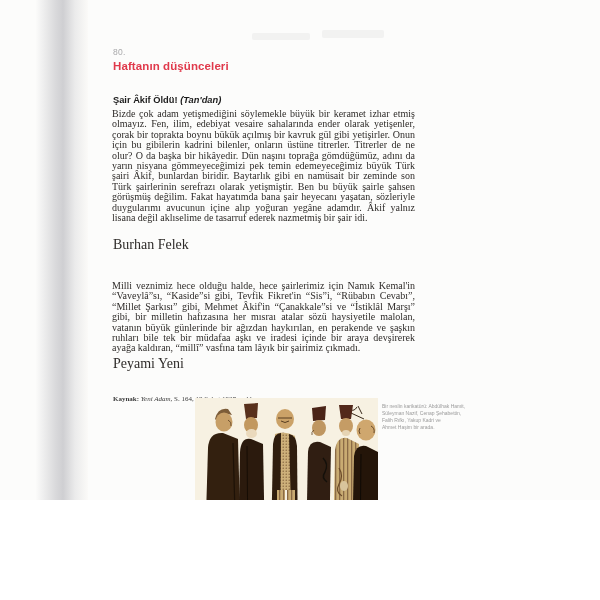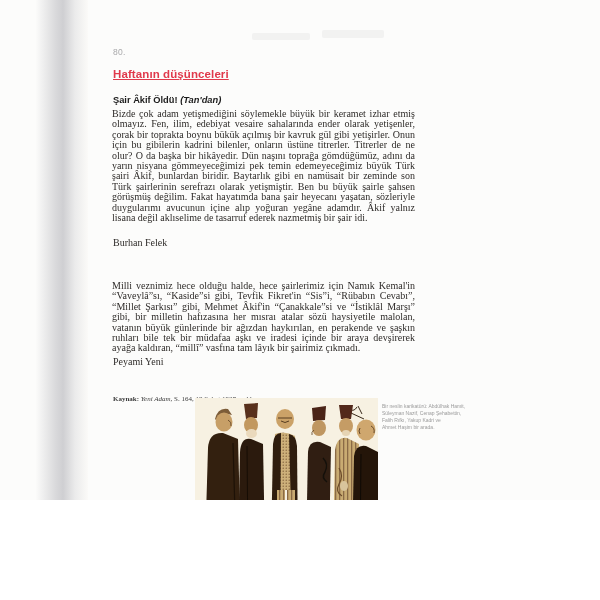--- a/index.html
+++ b/index.html
@@ -10,33 +10,33 @@
   .binding{
     position:absolute;left:36px;top:0;width:52px;height:600px;
     background:linear-gradient(to right,#fbfbfa 0%,#d9d9db 38%,#cfcfd2 52%,#ebebeb 75%,#fbfaf8 100%);
   }
   .bleed{position:absolute;background:#e9e9ea;border-radius:2px;opacity:.55;}
   .pagenum{
     position:absolute;left:113px;top:47px;
     font:400 8.5px "Liberation Sans",sans-serif;color:#a9a9ab;letter-spacing:.3px;
   }
   .section-title{
-    position:absolute;left:113px;top:68px;
-    font:700 11.5px "Liberation Sans",sans-serif;color:#e0394b;letter-spacing:.1px;text-decoration:underline;
+    position:absolute;left:113px;top:60px;
+    font:700 11.5px "Liberation Sans",sans-serif;color:#e0394b;letter-spacing:.1px;
   }
   .art-title{
     position:absolute;left:113px;
     font:700 9.3px "Liberation Sans",sans-serif;color:#1c1c1c;
   }
   .art-title .src{font-style:italic;margin-top:44px;}
   .body-text{
     position:absolute;left:112px;width:303px;
     font-size:10px;line-height:10.4px;text-align:justify;color:#2e2b29;
   }
-  .author{position:absolute;left:113px;font-size:10px;color:#2e2b29;}
+  .author{position:absolute;left:113px;font-size:14px;color:#2e2b29;}
   .kaynak{position:absolute;left:113px;top:383px;font-size:7px;color:#3c3c3c;margin-top:12px;}
   .kaynak .label{font-weight:700;}
   .kaynak .work{font-style:italic;}
   .illus{position:absolute;left:195px;top:398px;width:183px;height:155px;}
   .caption{
     position:absolute;left:382px;top:403px;width:100px;
     font:400 5px "Liberation Sans",sans-serif;color:#9b9b9b;line-height:7px;
   }
   .caption div{white-space:nowrap;}
   .footer-title{

